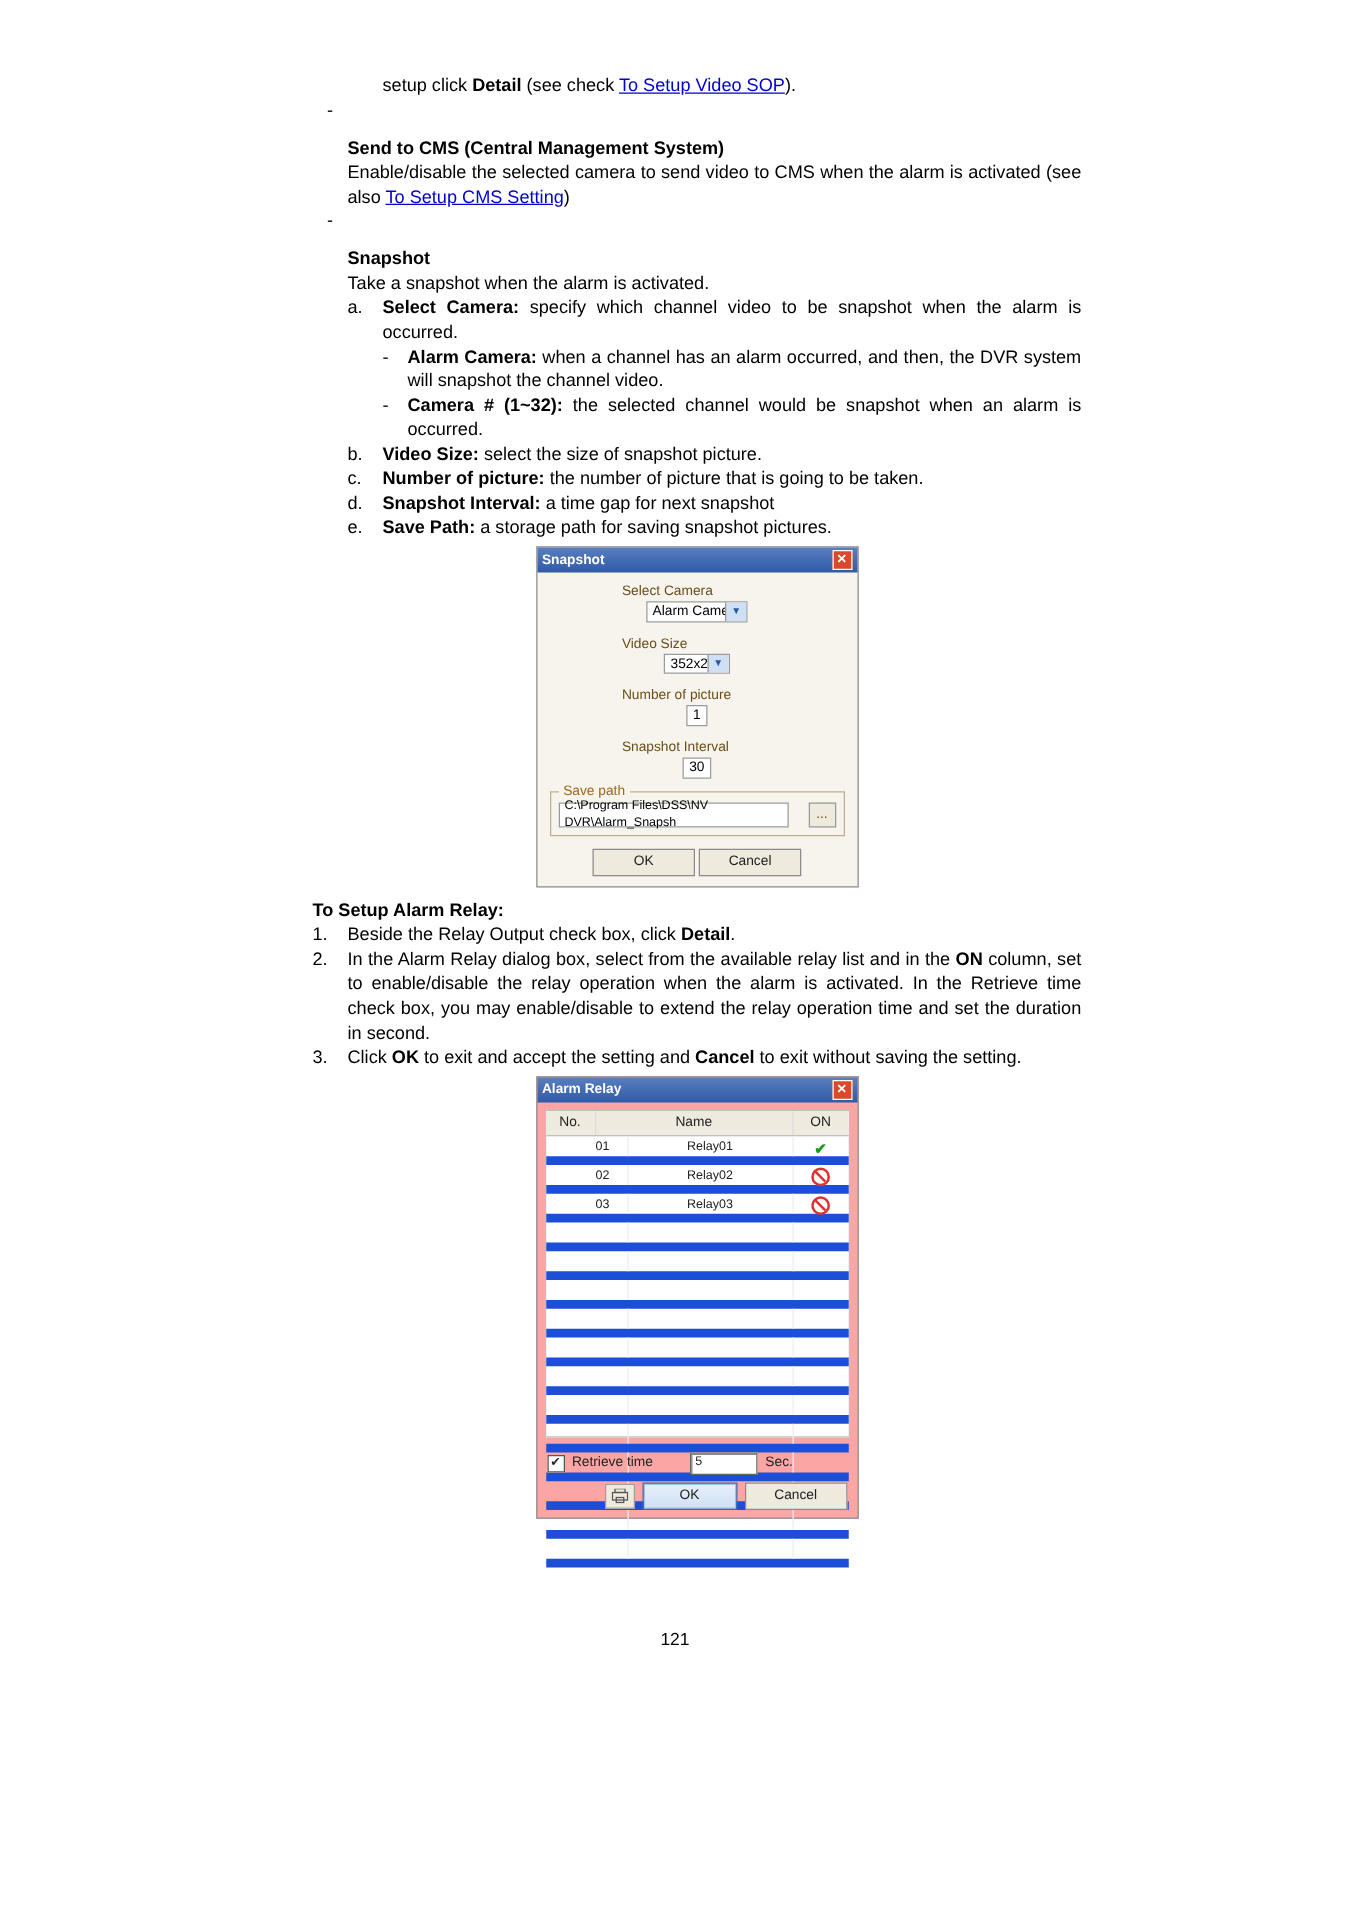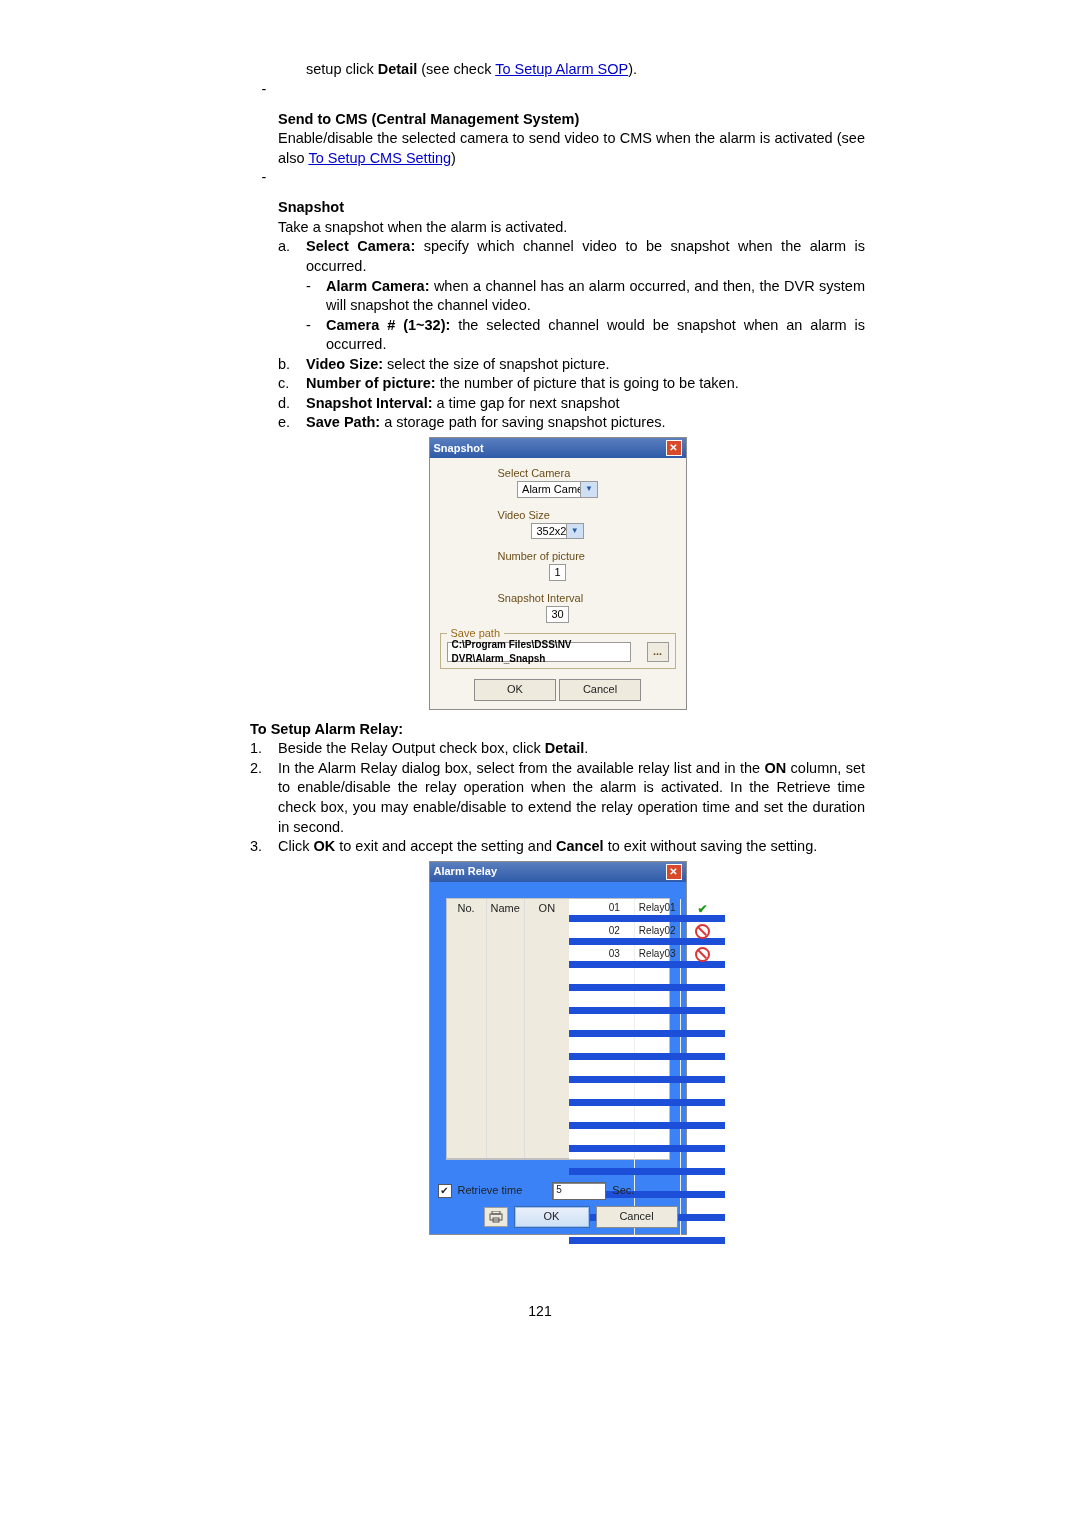--- a/index.html
+++ b/index.html
@@ -72,50 +72,50 @@
     border-left:1px solid #9a9a9a; color:#2a5aa0; font-size:8px;
   }
   .save-fieldset {
     border:1px solid #c0b08a; padding:8px 6px 6px 6px; margin-top:2px;
     position:relative;
   }
   .save-fieldset .legend {
     position:absolute; top:-8px; left:6px; background:#f7f4ee;
     padding:0 4px; color:#9a6a1a;
   }
-  .save-row { display:flex; align-items:flex-start; gap:16px;font-weight:bold; }
+  .save-row { display:flex; align-items:flex-start; gap:16px; }
   .save-row .sn-field { flex:1; height:18px; font-size:10px; }
   .browse-btn {
     width:20px; height:18px; border:1px solid #9a9a9a; background:#efeade;
     display:flex; align-items:center; justify-content:center;
   }
   .btn-row { text-align:center; margin-top:10px; }
   .win-btn {
     display:inline-block; min-width:60px; height:20px; line-height:18px;
     border:1px solid #8c8c8c; background:#efeade; font-size:11px;
     text-align:center; padding:0 10px; color:#222;
   }
 
   
   .relay-dialog {
     width: 256px;
     margin: 4px auto 0 auto;
-    background: #3b82f6;
+    background: #fca5a5;
     border: 1px solid #8c8c8c;
     font-size: 11px;
     color:#222;
   }
   .relay-title {
     background: linear-gradient(#5a7fbf, #2f5aa8);
     color:#fff; font-weight:bold; display:flex; justify-content:space-between;
     align-items:center; padding:2px 4px; font-size:11px;
   }
   .relay-table {
-    background:#fff; border:1px solid #c0c0c0; margin:16px; height:260px;
-    display:flex; flex-direction:row;
+    background:#fff; border:1px solid #c0c0c0; margin:6px; height:260px;
+    display:flex; flex-direction:column;
   }
   .relay-head { display:flex; background:#efeade; border-bottom:1px solid #c0c0c0; }
   .relay-head div, .relay-row div {
     padding:2px 4px; box-sizing:border-box;
   }
   .col-no { width:40px; text-align:center; border-right:1px solid #dcdcdc;}
   .col-name { flex:1; text-align:center; border-right:1px solid #dcdcdc;}
   .col-on { width:44px; text-align:center; }
   .relay-rows { flex:1; }
   .relay-row { display:flex; border-bottom:7px solid #1d4ed8; height:16px; font-size:10px;padding-left:26px;}
@@ -153,21 +153,21 @@
   }
 </style>
 </head>
 <body>
 
 <div class="page">
 
   <div class="bullet-item">
     <div class="marker"></div>
     <div class="content" style="padding-left:28px;">
-      <span>setup click </span><span class="bold">Detail</span><span> (see check </span><span class="link">To Setup Alarm SOP</span><span>).</span>
+      <span>setup click </span><span class="bold">Detail</span><span> (see check </span><span class="link">To Setup Video SOP</span><span>).</span>
     </div>
   </div>
 
   <div class="bullet-item">
     <div class="marker">-</div>
     <div class="content">
       <div class="bold">Send to CMS (Central Management System)</div>
       <div class="justify">
         <span>Enable/disable the selected camera to send video to CMS when the alarm is activated (see also </span><span class="link">To Setup CMS Setting</span><span>)</span>
       </div>

